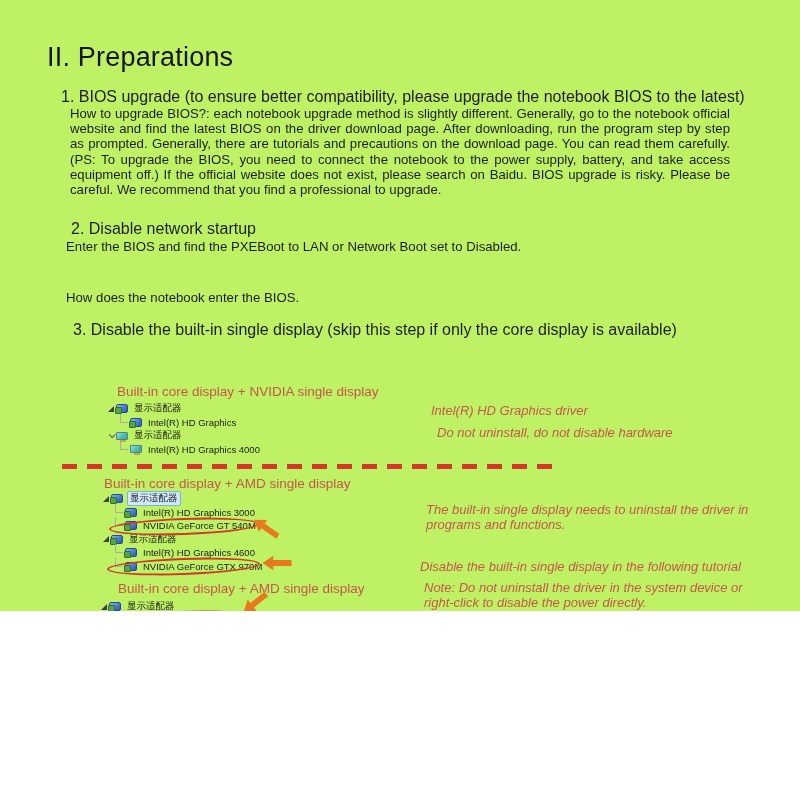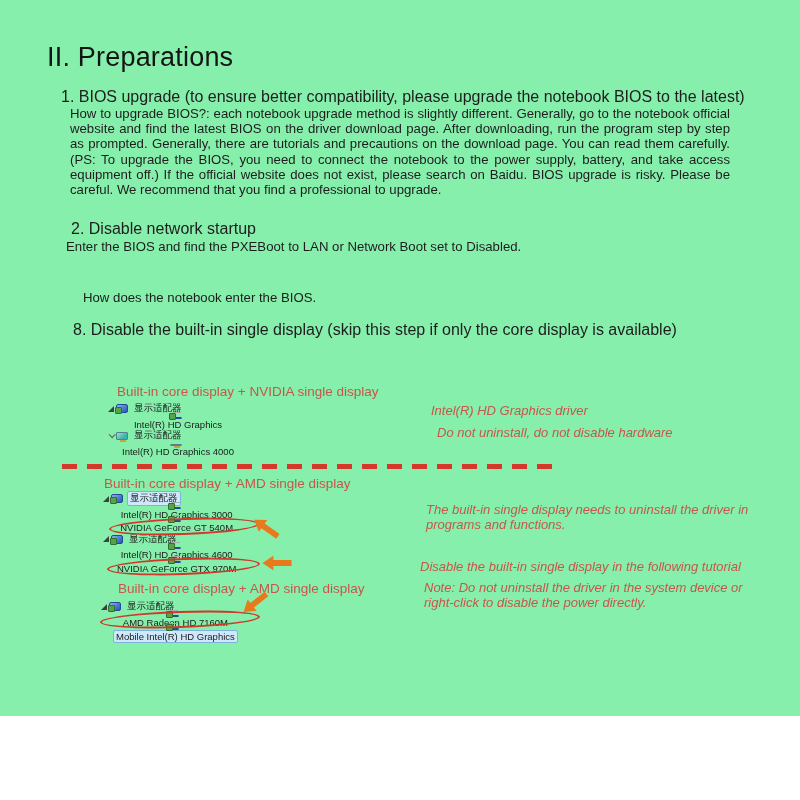--- a/index.html
+++ b/index.html
@@ -1,18 +1,18 @@
 <!DOCTYPE html>
 <html><head>
 <meta charset="utf-8">
 <style>
   * { margin:0; padding:0; box-sizing:border-box; }
   html,body { background:#ffffff; }
   .page {
-    position:relative; width:800px; height:716px; background:#86efac;
+    position:relative; width:800px; height:611px; background:#bef264;
     font-family:"Liberation Sans", sans-serif; color:#222; overflow:hidden;
   }
   .abs { position:absolute; }
 
   
   .doc-title { font-size:27px; font-weight:400; color:#141414; letter-spacing:0.2px; }
   .step-head { font-size:16px; color:#1d1d1d; white-space:nowrap; }
   .body-par  { font-size:13.2px; color:#1d1d1d; line-height:15.2px; text-align:justify; }
   .body-line { font-size:13.2px; color:#1d1d1d; white-space:nowrap; }
 
@@ -22,21 +22,21 @@
   .red-note.nowrap { white-space:nowrap; }
 
   .dashed-line {
     height:5px;
     background:repeating-linear-gradient(90deg,#d4382a 0 15px, transparent 15px 25px);
   }
 
   
   .tree { font-size:9.5px; color:#1b1b1b; }
   .trow { display:flex; align-items:center; height:13.5px; white-space:nowrap; }
-  .trow.child { padding-left:14px;flex-direction:column; }
+  .trow.child { padding-left:14px; }
   .trow.child::before {
     content:""; display:inline-block; width:7px; height:8px;
     border-left:1px solid #ababab; border-bottom:1px solid #ababab;
     transform:translateY(-4px); margin-right:2px;
   }
   .expander { width:10px; display:flex; justify-content:center; align-items:center; }
   .exp-tri { width:0; height:0; border-left:6px solid transparent; border-bottom:6px solid #3f3f3f; }
   .exp-chev { width:5px; height:5px; border-right:1.4px solid #5a5a5a; border-bottom:1.4px solid #5a5a5a; transform:rotate(45deg) translateY(-1px); }
   .icon-gpu {
     display:inline-block; width:12px; height:9px; margin-right:4px; position:relative;
@@ -71,23 +71,23 @@
 
 <div class="page">
 
   <div class="abs doc-title" style="left:47px; top:42px;">II. Preparations</div>
 
   <div class="abs step-head" style="left:61px; top:88px;">1. BIOS upgrade (to ensure better compatibility, please upgrade the notebook BIOS to the latest)</div>
   <div class="abs body-par" style="left:70px; top:106px; width:660px;">How to upgrade BIOS?: each notebook upgrade method is slightly different. Generally, go to the notebook official website and find the latest BIOS on the driver download page. After downloading, run the program step by step as prompted. Generally, there are tutorials and precautions on the download page. You can read them carefully. (PS: To upgrade the BIOS, you need to connect the notebook to the power supply, battery, and take access equipment off.) If the official website does not exist, please search on Baidu. BIOS upgrade is risky. Please be careful. We recommend that you find a professional to upgrade.</div>
 
   <div class="abs step-head" style="left:71px; top:220px;">2. Disable network startup</div>
   <div class="abs body-line" style="left:66px; top:239px;">Enter the BIOS and find the PXEBoot to LAN or Network Boot set to Disabled.</div>
-  <div class="abs body-line" style="left:83px; top:290px;">How does the notebook enter the BIOS.</div>
+  <div class="abs body-line" style="left:66px; top:290px;">How does the notebook enter the BIOS.</div>
 
-  <div class="abs step-head" style="left:73px; top:321px;">8. Disable the built-in single display (skip this step if only the core display is available)</div>
+  <div class="abs step-head" style="left:73px; top:321px;">3. Disable the built-in single display (skip this step if only the core display is available)</div>
 
   <div class="abs red-head" style="left:117px; top:384px;">Built-in core display + NVIDIA single display</div>
 
   <div class="abs tree" style="left:106px; top:402px;">
     <div class="trow">
       <span class="expander">
           <span class="exp-tri"></span>
         </span>
       <span class="icon-gpu"></span>
       <span class="tlabel">显示适配器</span>

